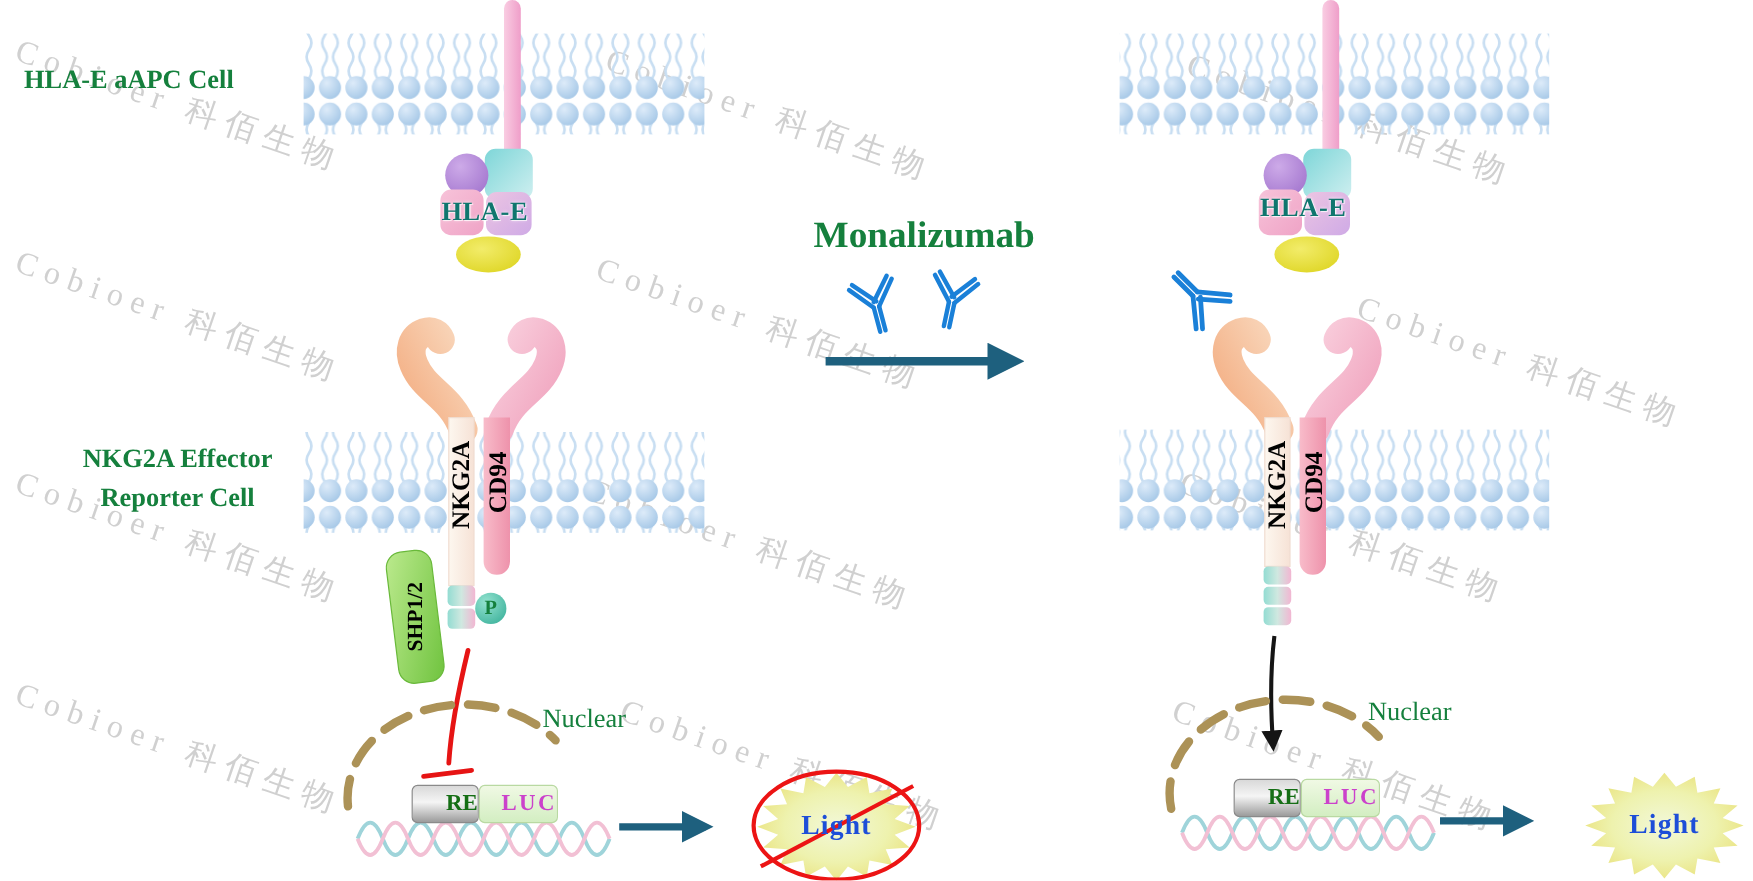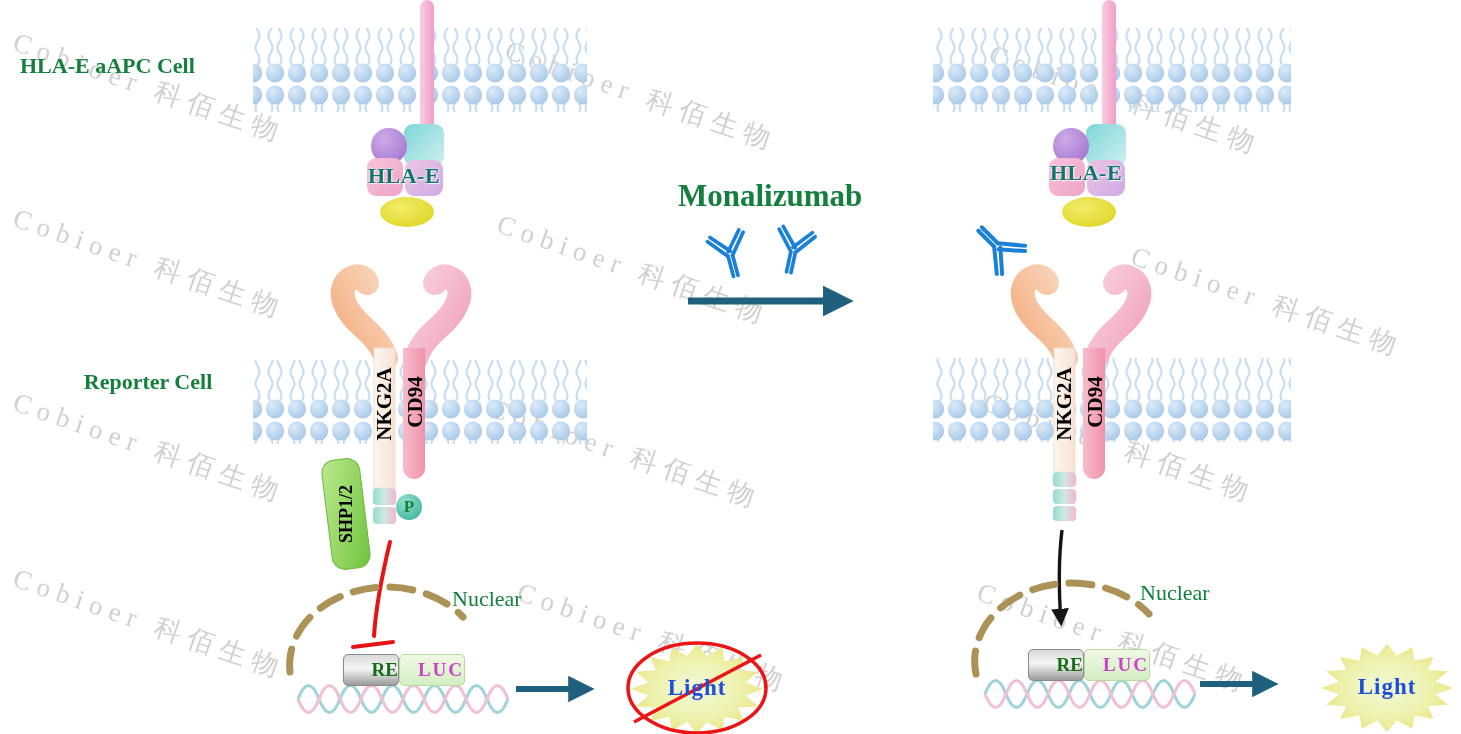--- a/index.html
+++ b/index.html
@@ -217,20 +217,21 @@
       <path d="M985 694 q10.5 27 21 0 t21 0 t21 0 t21 0 t21 0 t21 0 t21 0 t21 0 t21 0 t21 0" stroke="#f2c0d4"></path>
     </g>
     <line x1="1200" y1="684" x2="1272" y2="684" stroke="#1e607e" stroke-width="6" marker-end="url(#mTeal)"></line>
 
     <use href="#starShape" transform="translate(1387,688) scale(66,44)" fill="url(#gStar)"></use>
   </svg>
 
   <div class="lbl b" style="left:20px;top:53px;font-size:22px">HLA-E aAPC Cell</div>
 
   <div class="lbl b" style="left:28px;top:365px;width:240px;text-align:center;font-size:22px;line-height:33px;white-space:normal">
+    <div>NKG2A Effector</div>
     <div>Reporter Cell</div>
   </div>
 
   <div class="lbl hlae" style="left:352px;top:163px;width:104px">HLA-E</div>
   <div class="lbl hlae" style="left:1034px;top:160px;width:104px">HLA-E</div>
 
   <div class="vlbl" style="left:384px;top:404px;font-size:21px">NKG2A</div>
   <div class="vlbl" style="left:415px;top:402px;font-size:21px">CD94</div>
   <div class="vlbl" style="left:1064px;top:404px;font-size:21px">NKG2A</div>
   <div class="vlbl" style="left:1095px;top:402px;font-size:21px">CD94</div>

